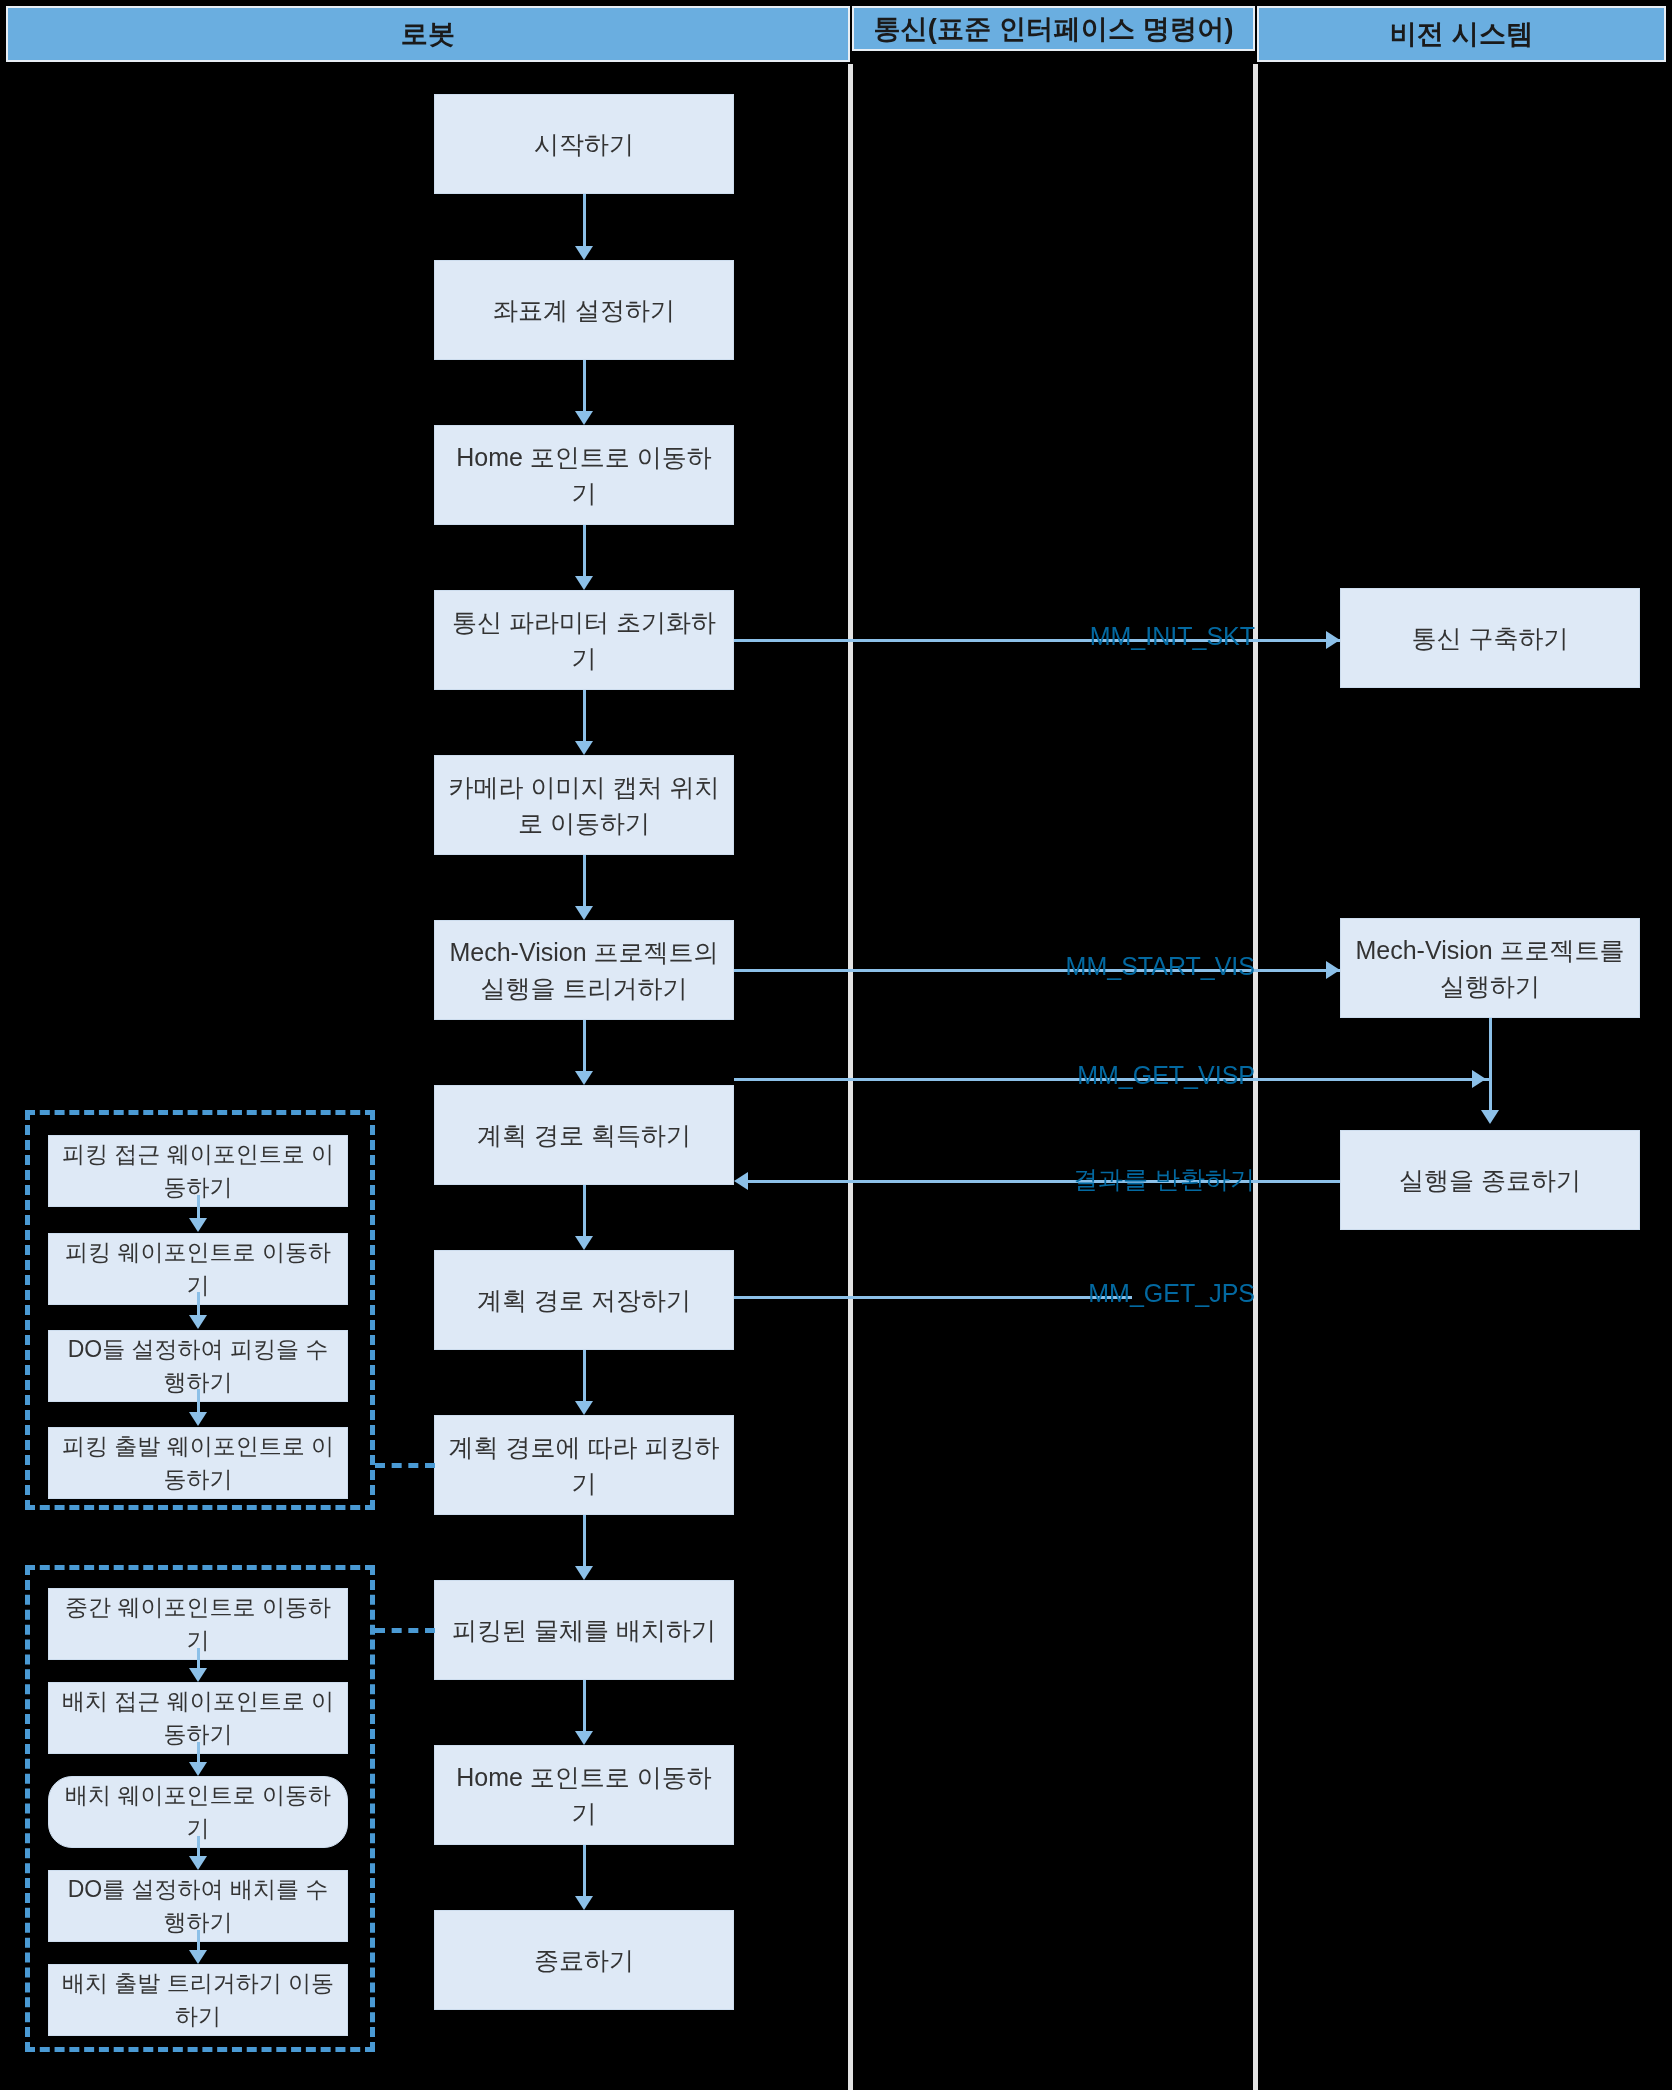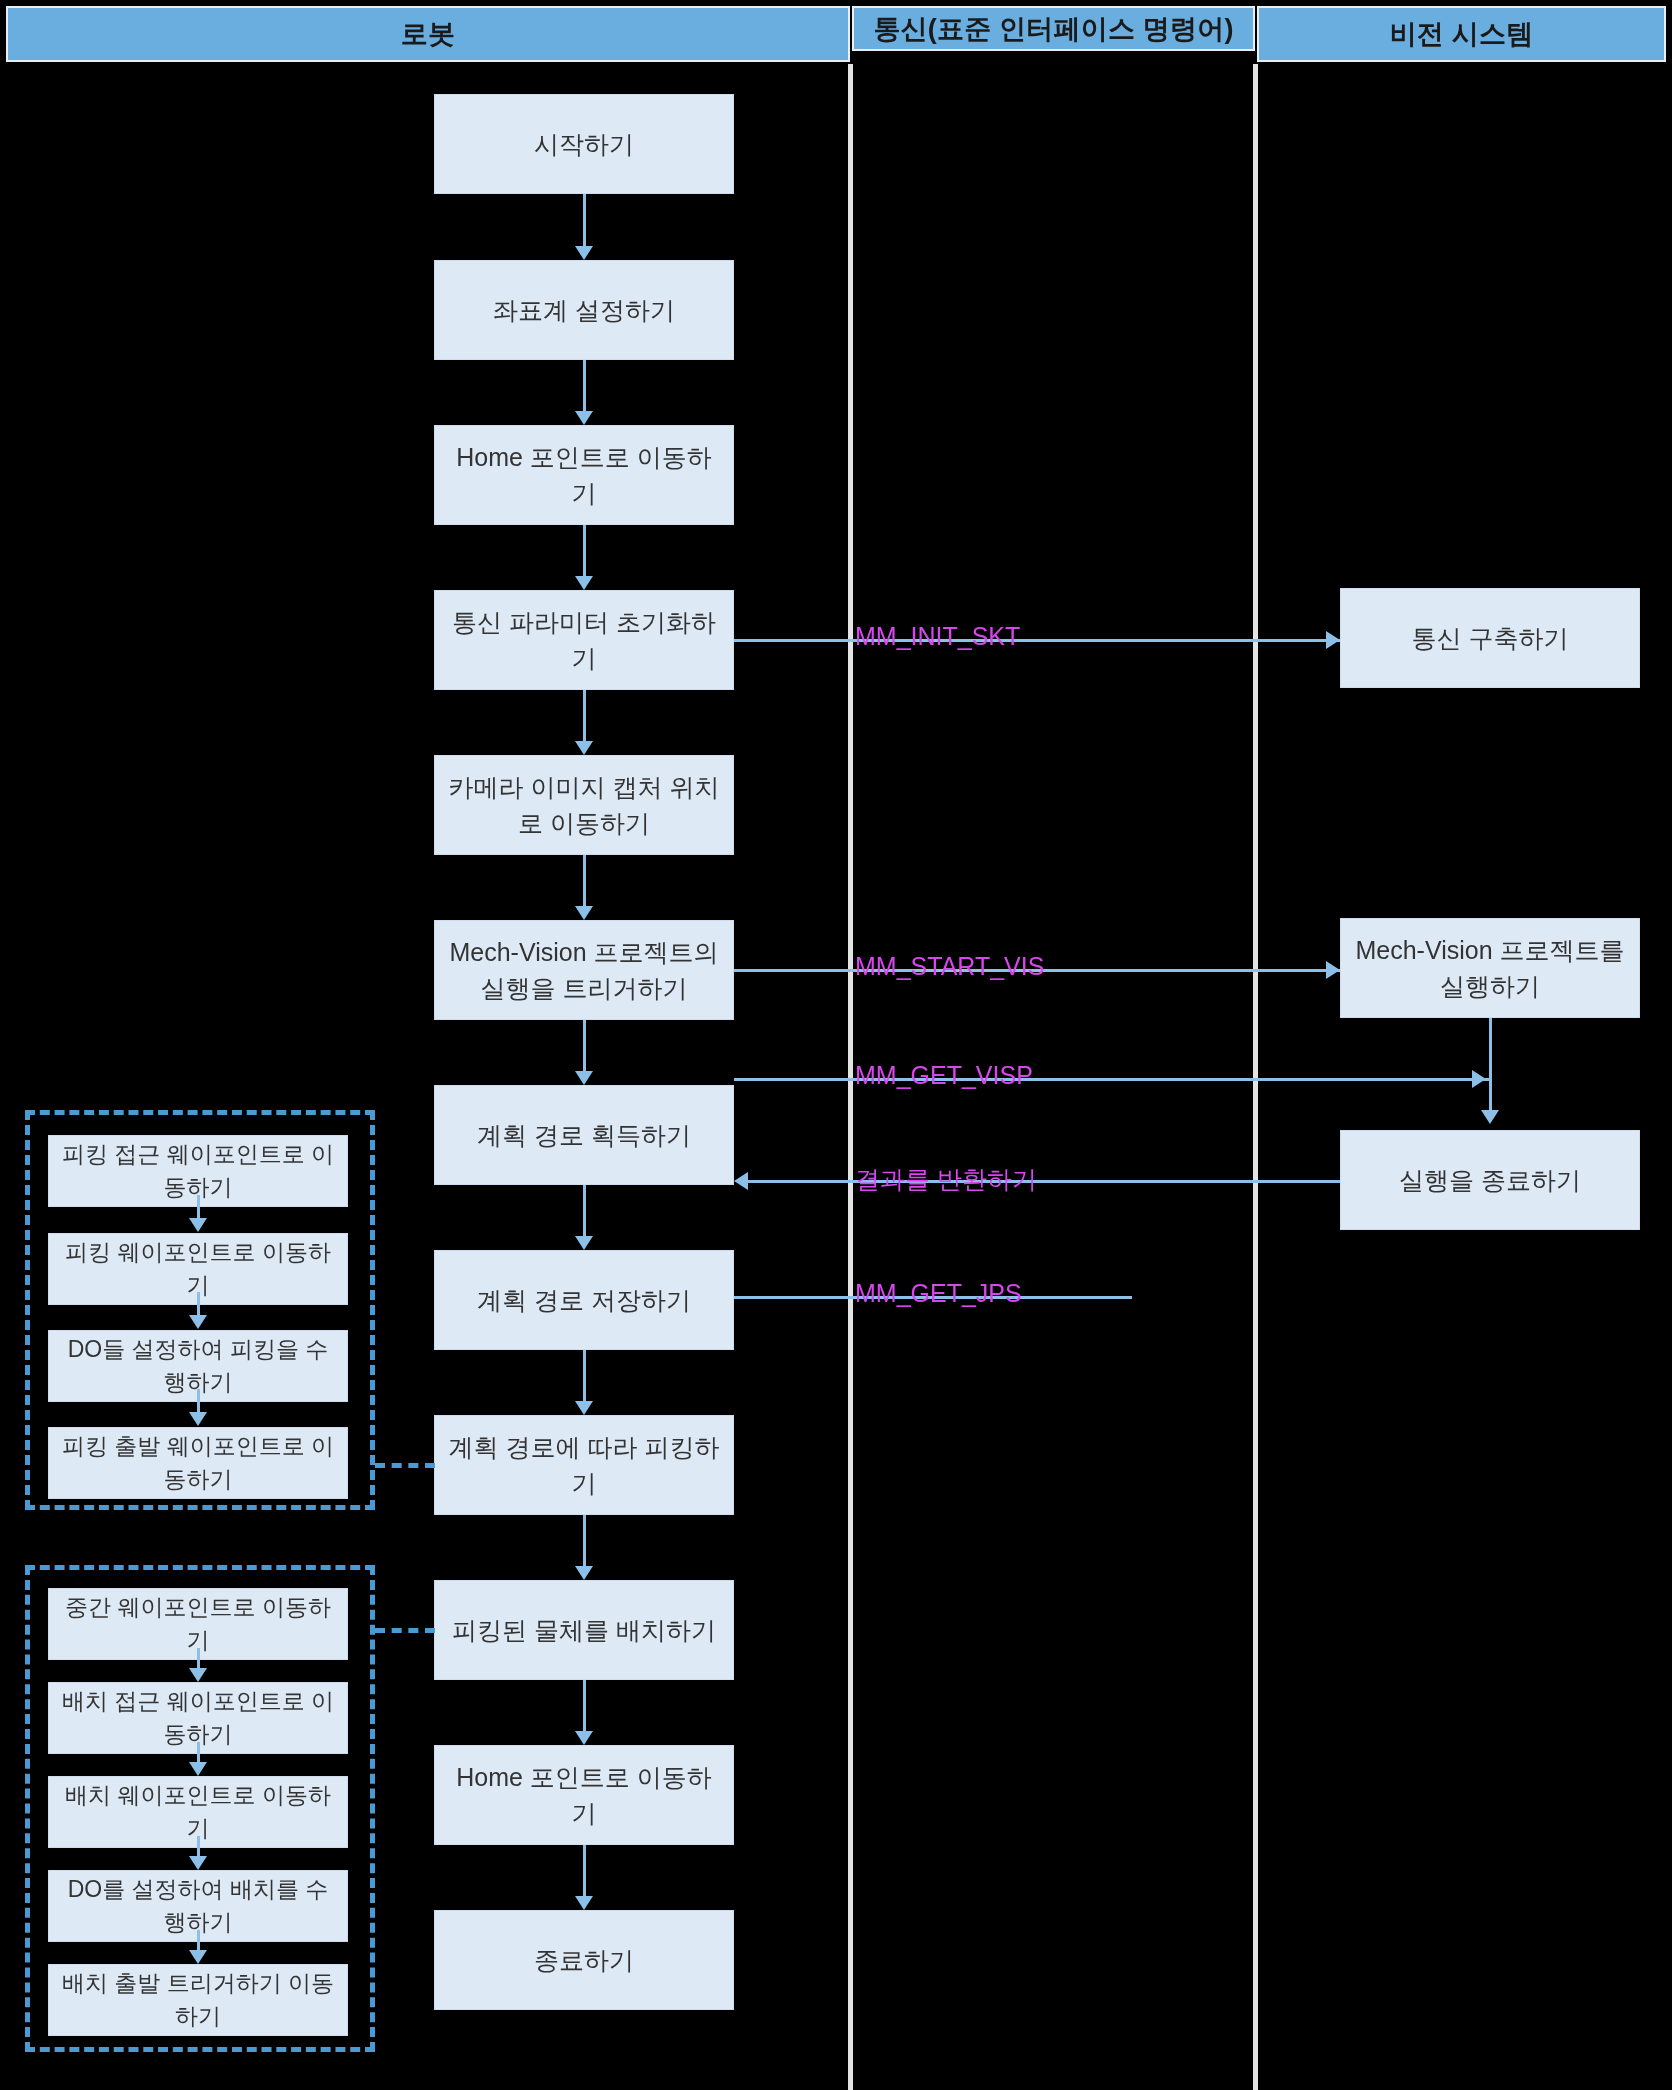--- a/index.html
+++ b/index.html
@@ -86,23 +86,23 @@
     position: absolute;
     width: 0; height: 0;
     border-top: 9px solid transparent;
     border-bottom: 9px solid transparent;
     border-right: 14px solid #8cc0e8;
   }
 
   
   .msg-label {
     position: absolute;
-    color: #d946ef;
+    color: #0369a1;
     font-size: 25px;
-    text-align: left;
+    text-align: right;
     white-space: nowrap;
     background: transparent;
   }
 
   
   .dgroup {
     position: absolute;
     border: 5px dashed #4a9ad4;
     background: transparent;
   }
@@ -257,21 +257,21 @@
   <div class="dconn" style="left:375px; top:1463px; width:60px;"></div>
 
   <div class="dgroup" style="left:25px; top:1565px; width:350px; height:487px;"></div>
 
   <div class="box sub" style="left:48px; top:1588px; width:300px; height:72px;">
     <span>중간 웨이포인트로 이동하기</span>
   </div>
   <div class="box sub" style="left:48px; top:1682px; width:300px; height:72px;">
     <span>배치 접근 웨이포인트로 이동하기</span>
   </div>
-  <div class="box sub" style="left:48px; top:1776px; width:300px; height:72px;">
+  <div class="box sub" style="left:48px; top:1776px; width:300px; height:72px;border-radius:24px;">
     <span>배치 웨이포인트로 이동하기</span>
   </div>
   <div class="box sub" style="left:48px; top:1870px; width:300px; height:72px;">
     <span>DO를 설정하여 배치를 수행하기</span>
   </div>
   <div class="box sub" style="left:48px; top:1964px; width:300px; height:72px;">
     <span>배치 출발 트리거하기 이동하기</span>
   </div>
 
   <div class="vline" style="left:197px; top:1648px; height:24px;"></div>

